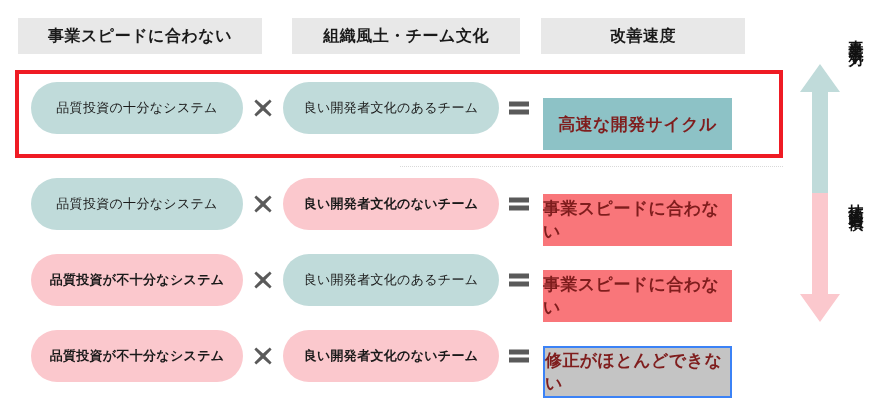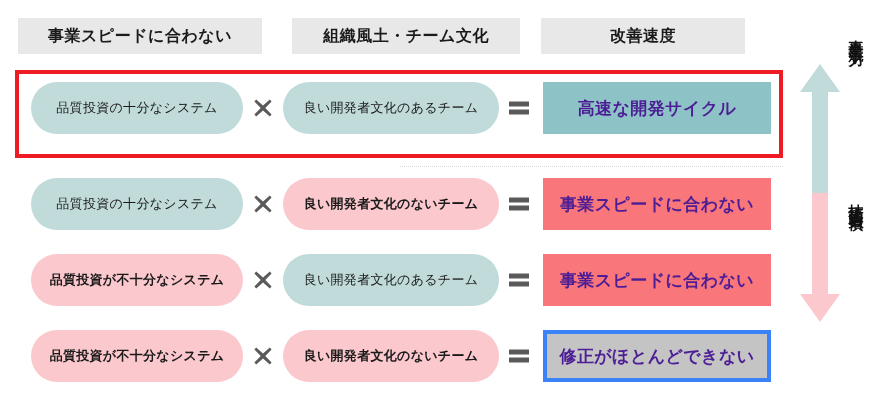--- a/index.html
+++ b/index.html
@@ -79,36 +79,36 @@
     justify-content: center;
   }
   .op.times  { left: 250px; }
   .op.equals { left: 506px; }
 
   .op svg { display: block; }
 
   .result {
     position: absolute;
     left: 543px;
-    top: 0;
-    width: 228px;
+    top: 16px;
+    width: 189px;
     height: 52px;
     display: flex;
     align-items: center;
     justify-content: center;
     font-size: 17px;
     font-weight: bold;
-    color: #4c1d95;
+    color: #7f1d1d;
     letter-spacing: 0.4px;
     box-sizing: border-box;
   }
   .result.teal-solid { background: #8dc2c6; }
   .result.red-solid  { background: #f9767a; font-family: Liberation Serif, serif; }
   .result.grey-solid { background: #c4c4c4; }
-  .result.bordered   { border: 4px solid #3b82f6; }
+  .result.bordered   { border: 2px solid #3b82f6; }
 
   
   #highlight-box {
     position: absolute;
     left: 15px;
     top: 70px;
     width: 768px;
     height: 88px;
     border: 4px solid #ef1b24;
     box-sizing: border-box;

